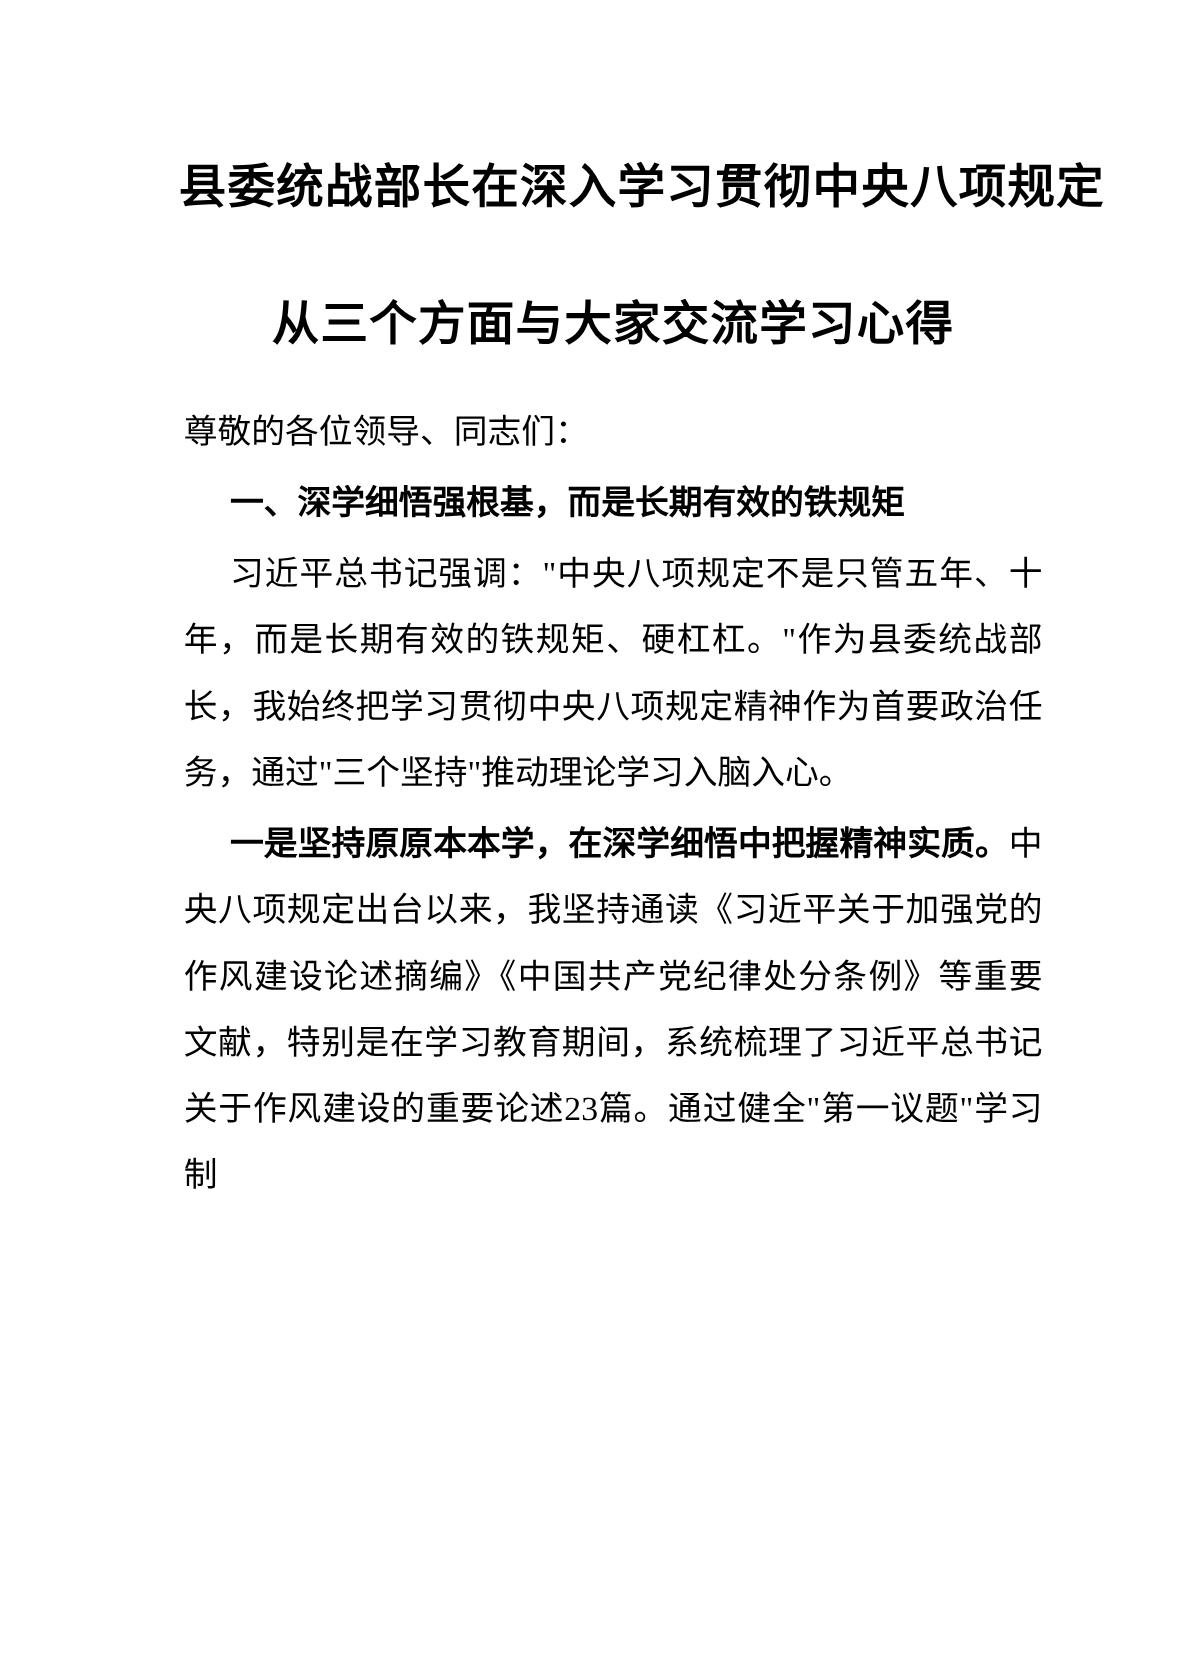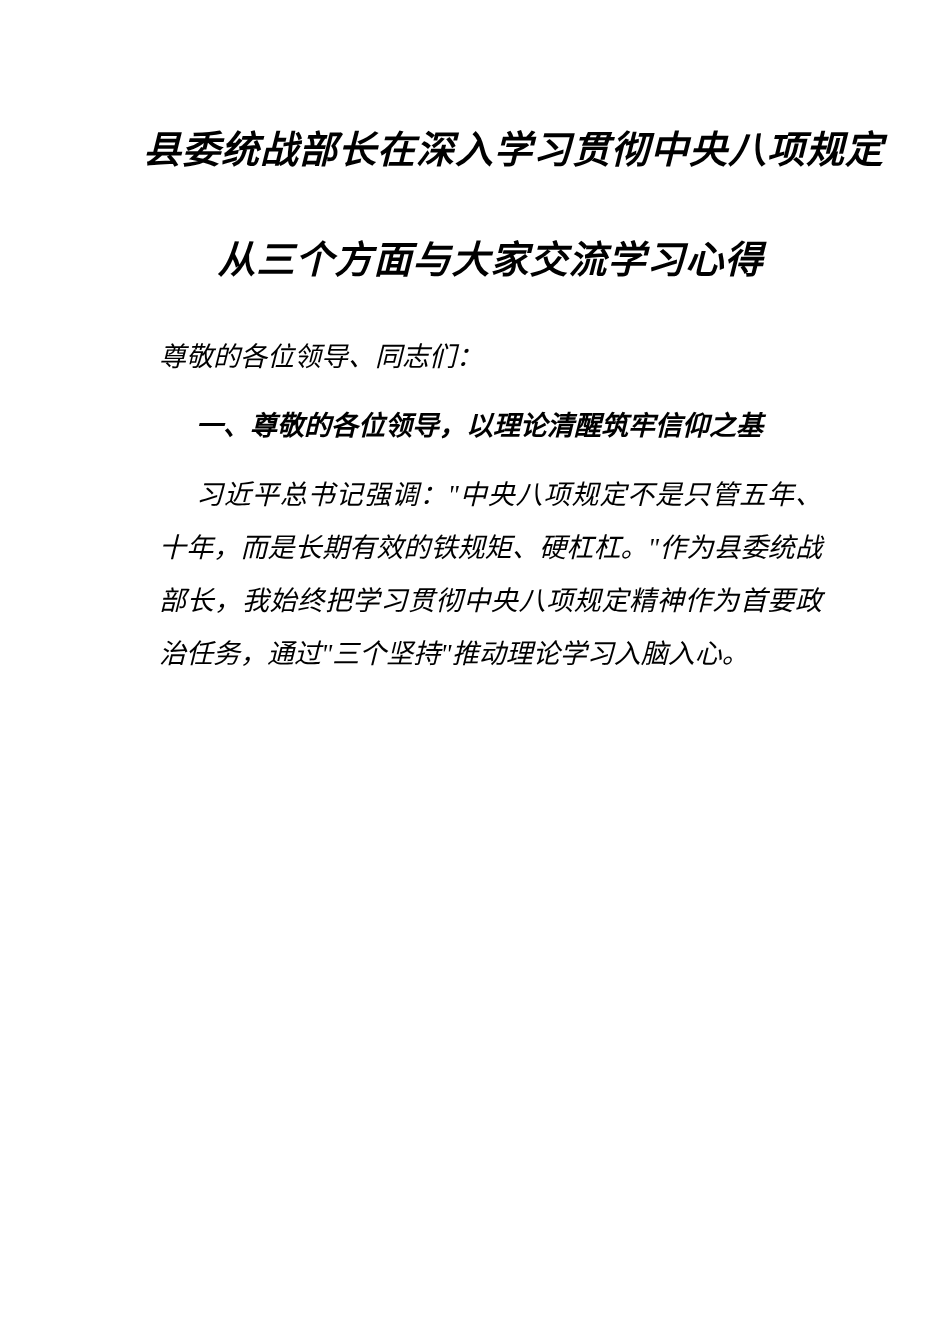--- a/index.html
+++ b/index.html
@@ -6,59 +6,59 @@
   .page {
     position: relative;
     width: 950px;
     height: 1344px;
     background: #ffffff;
     color: #000000;
     box-sizing: border-box;
     padding: 95px 112px 0 143px;
     overflow: hidden;
     font-family: "Liberation Serif", serif;
-    font-style: italic;
   }
   .doc-title {
     margin: 0;
     text-align: center;
     font-family: "Liberation Sans", sans-serif;
     font-weight: bold;
     font-size: 38px;
     line-height: 110px;
     letter-spacing: 1px;
   }
   .doc-title .title-line { display: block; white-space: nowrap; }
   .doc-body {
     margin-top: 2px;
     font-size: 27px;
     line-height: 53px;
     text-align: justify;
     text-justify: inter-character;
   }
-  .doc-body p { margin: 16px; }
+  .doc-body p { margin: 4px; }
   .salutation { text-indent: 0; }
   .body-para { text-indent: 37px; }
   .section-heading { font-weight: bold; }
   .para-lead { font-weight: bold; }
 </style>
 </head>
 <body>
 
 <div class="page">
 
   <h1 class="doc-title">
     <span class="title-line">县委统战部长在深入学习贯彻中央八项规定</span>
     <span class="title-line">从三个方面与大家交流学习心得</span>
   </h1>
 
   <div class="doc-body">
 
     <p class="salutation">尊敬的各位领导、同志们：</p>
 
 
-    <p class="body-para section-heading">一、尊敬的各位领导，以理论清醒筑牢信仰之基</p>
+    <p class="body-para section-heading">一、深学细悟强根基，而是长期有效的铁规矩</p>
 
     <p class="body-para">习近平总书记强调："中央八项规定不是只管五年、十年，而是长期有效的铁规矩、硬杠杠。"作为县委统战部长，我始终把学习贯彻中央八项规定精神作为首要政治任务，通过"三个坚持"推动理论学习入脑入心。</p>
 
+    <p class="body-para"><strong class="para-lead">一是坚持原原本本学，在深学细悟中把握精神实质。</strong><span>中央八项规定出台以来，我坚持通读《习近平关于加强党的作风建设论述摘编》《中国共产党纪律处分条例》等重要文献，特别是在学习教育期间，系统梳理了习近平总书记关于作风建设的重要论述23篇。通过健全"第一议题"学习制</span></p>
 
   </div>
 </div>
 
 </body></html>

